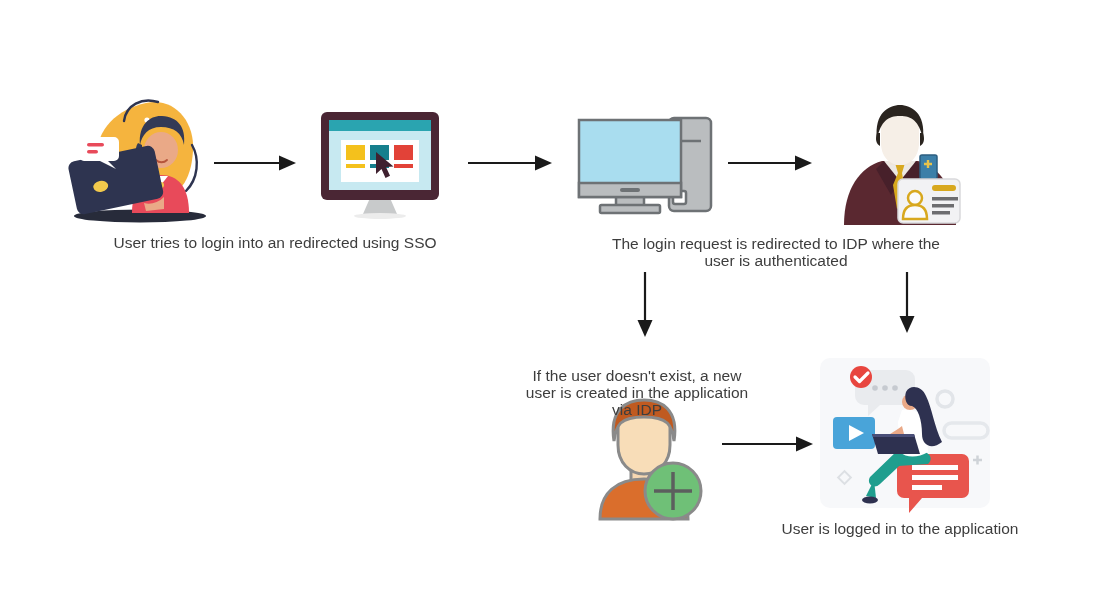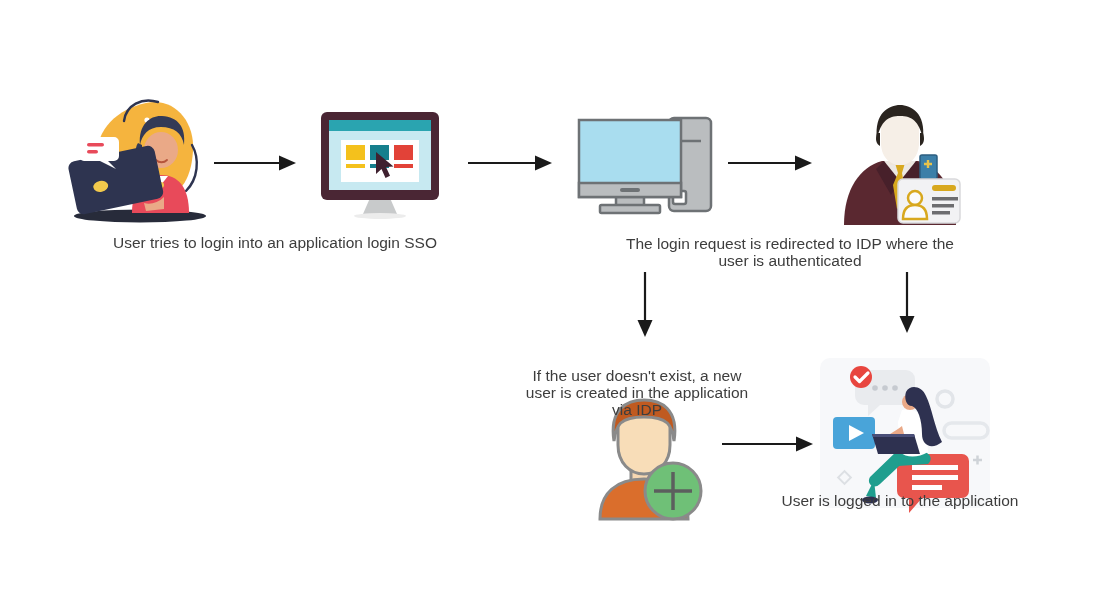--- a/index.html
+++ b/index.html
@@ -202,24 +202,24 @@
     <g class="arrow">
       <line x1="907" y1="272" x2="907" y2="318"></line>
         <polygon points="907,333 899.5,316 914.5,316"></polygon>
     </g>
     <g class="arrow">
       <line x1="722" y1="444" x2="797" y2="444"></line>
         <polygon points="813,444 796,436.5 796,451.5"></polygon>
     </g>
   </svg>
 
-  <div class="caption" style="left:75px; top:234px; width:400px;">User tries to login into an application login SSO</div>
-
-  <div class="caption" style="left:600px; top:235px; width:380px;">The login request is redirected to IDP where the
+  <div class="caption" style="left:75px; top:234px; width:400px;">User tries to login into an redirected using SSO</div>
+
+  <div class="caption" style="left:586px; top:235px; width:380px;">The login request is redirected to IDP where the
 user is authenticated</div>
 
   <div class="caption" style="left:512px; top:343px; width:250px;margin-top:24px;">If the user doesn't exist, a new
 user is created in the application
 via IDP</div>
 
-  <div class="caption" style="left:730px; top:492px; width:340px;">User is logged in to the application</div>
+  <div class="caption" style="left:730px; top:520px; width:340px;">User is logged in to the application</div>
 
 </div>
 
 </body></html>

